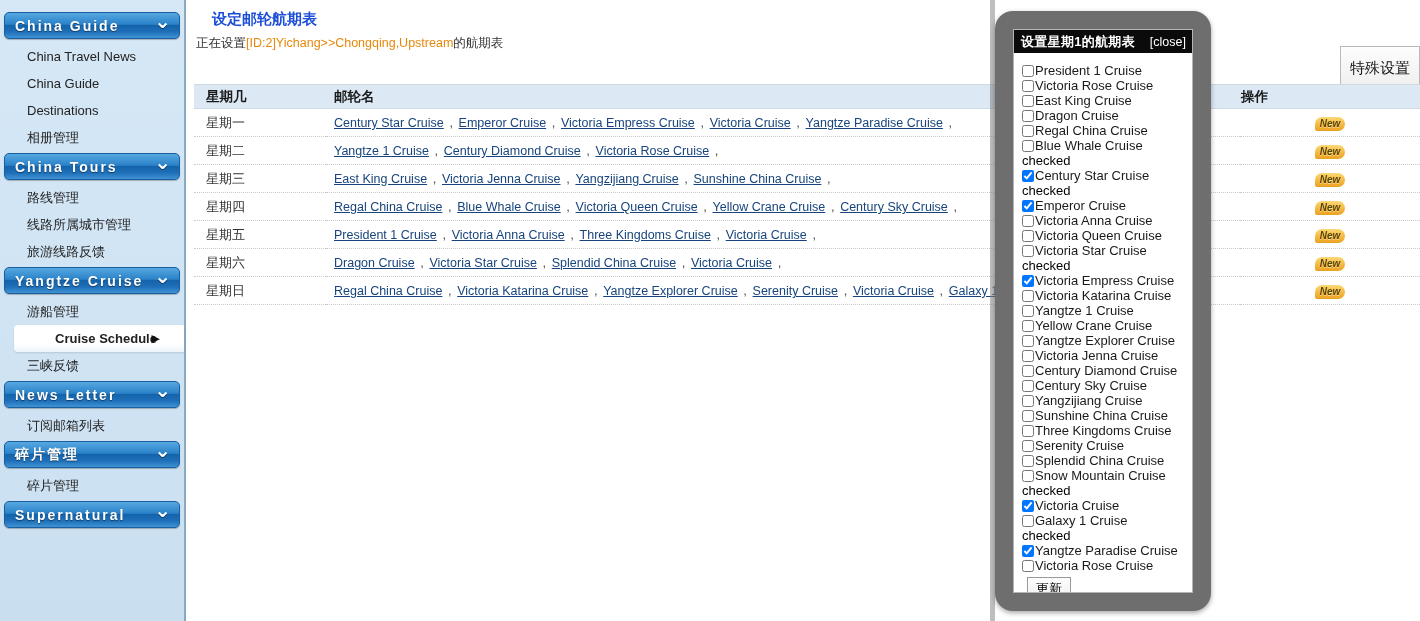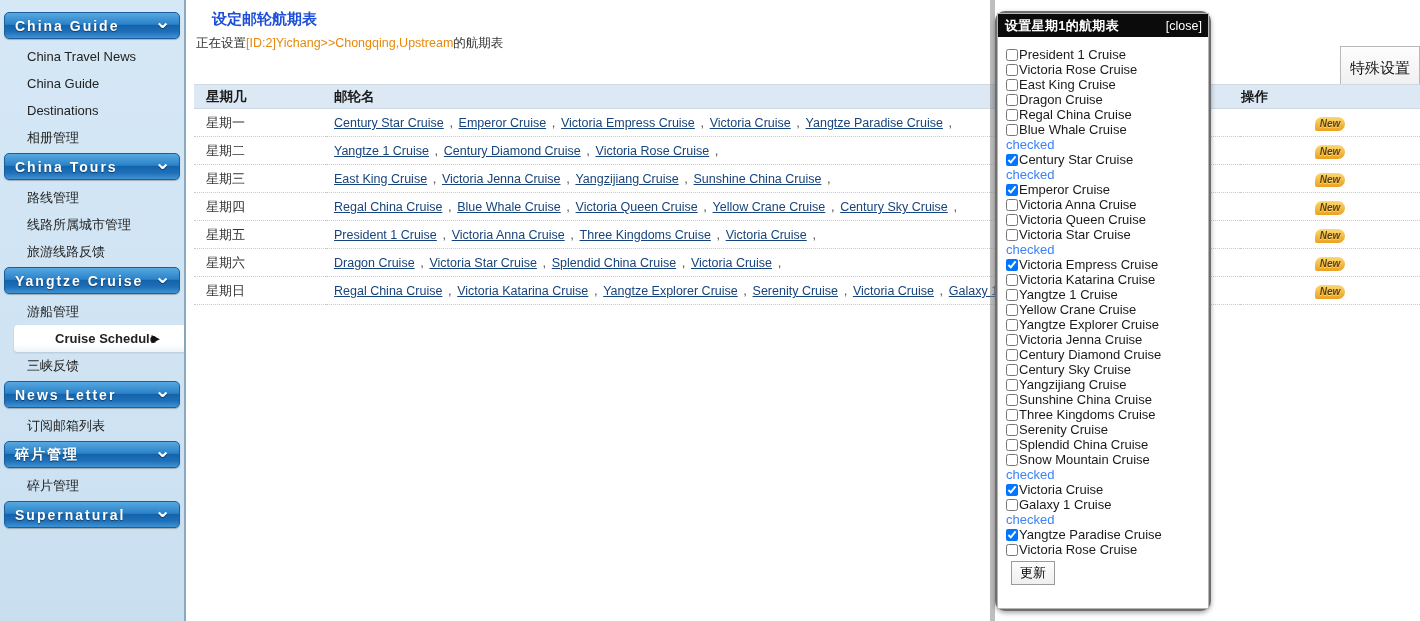--- a/index.html
+++ b/index.html
@@ -156,22 +156,22 @@
     line-height: 1.1;
     text-shadow: 0 1px 0 rgba(255,255,255,0.45);
   }
 
   
   #popup {
     position: absolute;
     left: 995px; top: 11px;
     width: 216px; height: 600px;
     background: #6e6e6e;
-    border-radius: 10px;
-    padding: 2px;
+    border-radius: 18px;
+    padding: 18px;
     box-shadow: 0 2px 5px rgba(0,0,0,0.35);
   }
   #popup-inner {
     width: 100%; height: 100%;
     background: #ffffff;
     border: 1px solid #b5b5b5;
     overflow: hidden;
     position: relative;
   }
   #popup-title {
@@ -199,21 +199,21 @@
     line-height: 15px;
   }
   .cb-row { display: block; white-space: nowrap; }
   .cb-row input[type=checkbox] {
     width: 12px; height: 12px;
     margin: 0 1px 0 0;
     vertical-align: -2px;
     padding: 0;
   }
   .cb-row label { cursor: pointer; font-size: 13px; }
-  .checked-note { display: block; font-size: 13px; color: #3b82f6; }
+  .checked-note { display: block; font-size: 13px; color: #000000; }
   #update-btn {
     margin-top: 4px; margin-left: 5px;
     font-size: 13px;
     padding: 2px 8px;
     border: 1px solid #9a9a9a;
     background: linear-gradient(to bottom,#fdfdfd,#efefef);
     cursor: pointer;
     font-family: "Liberation Sans","DejaVu Sans",sans-serif;
   }
   

